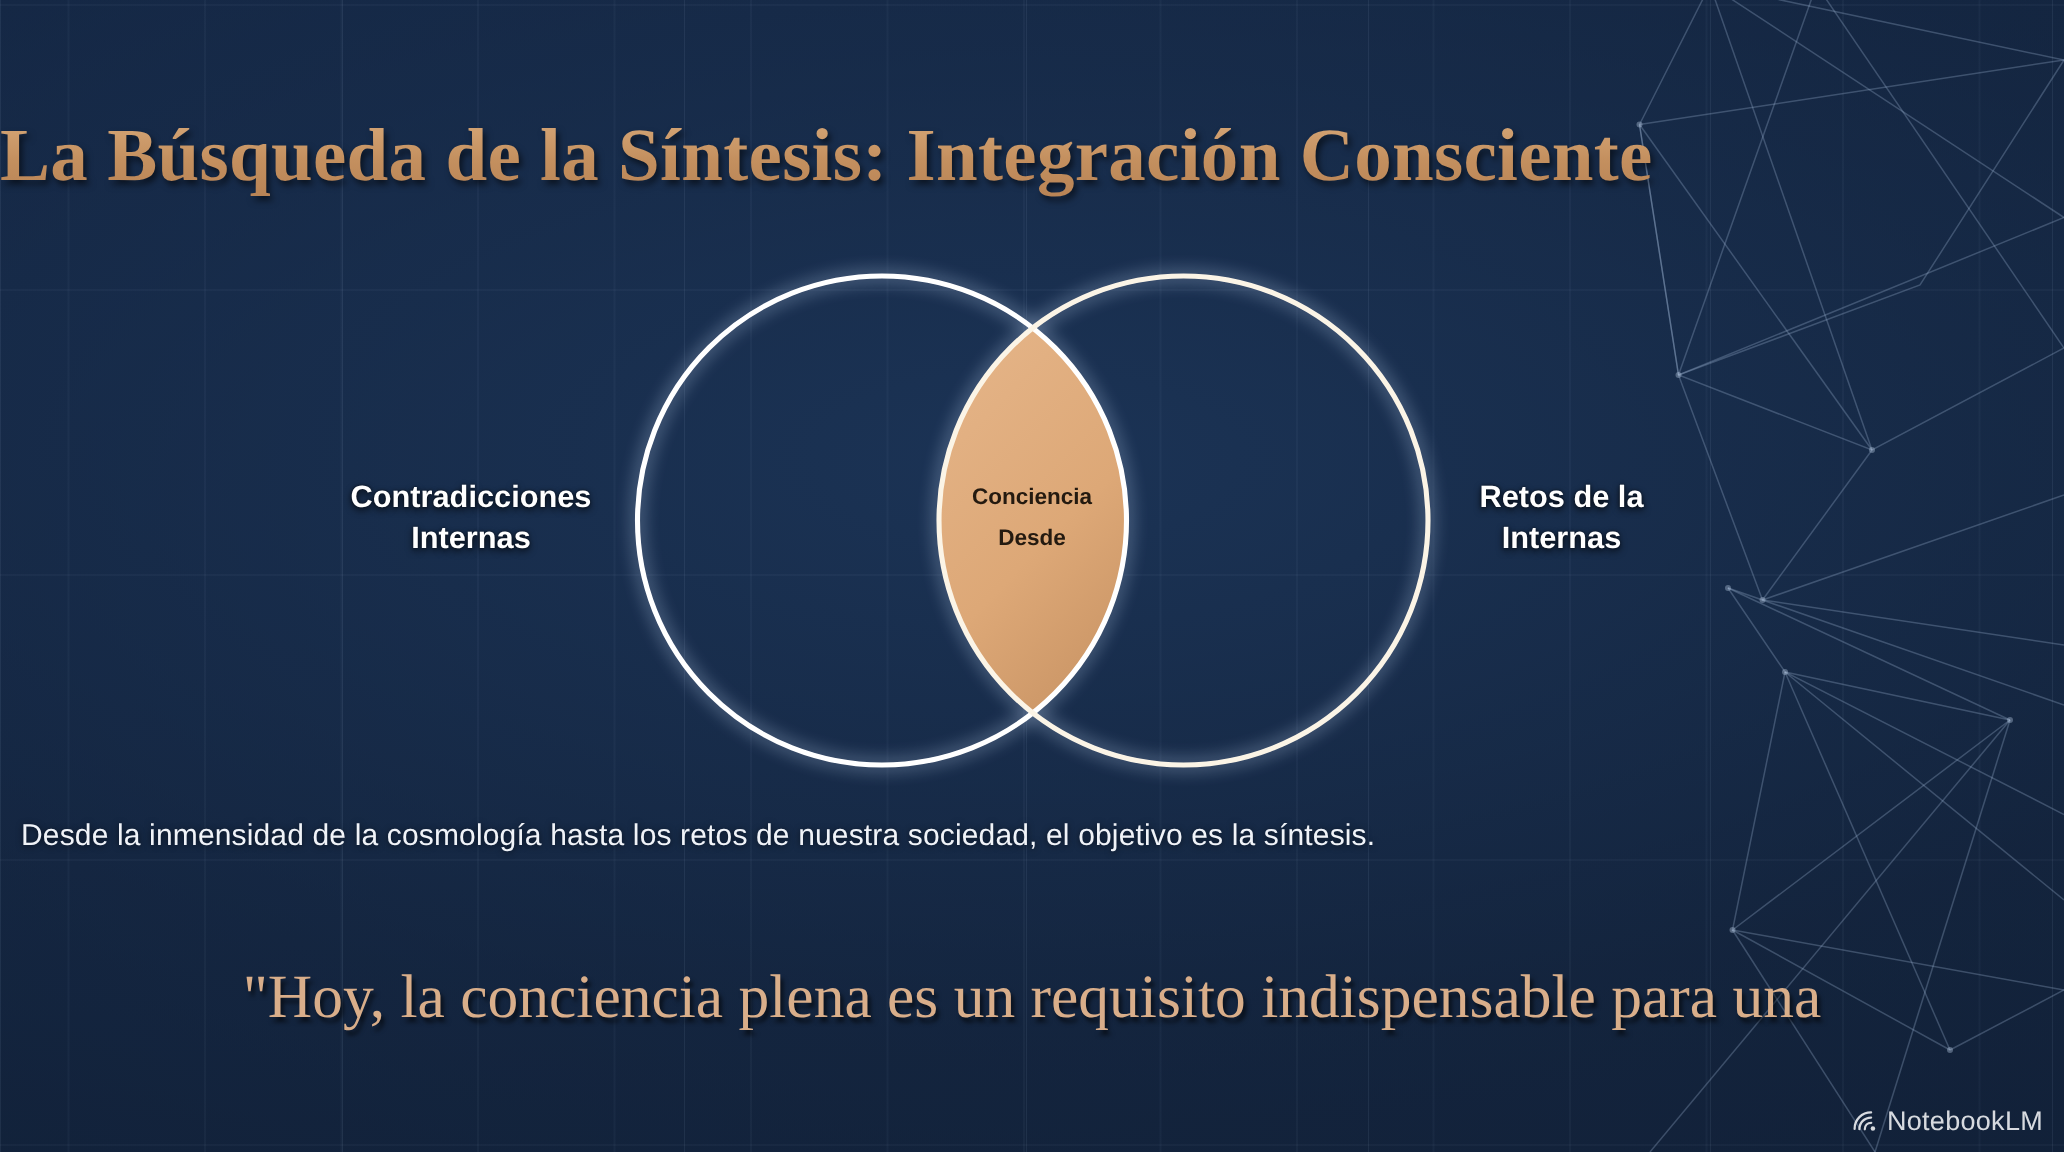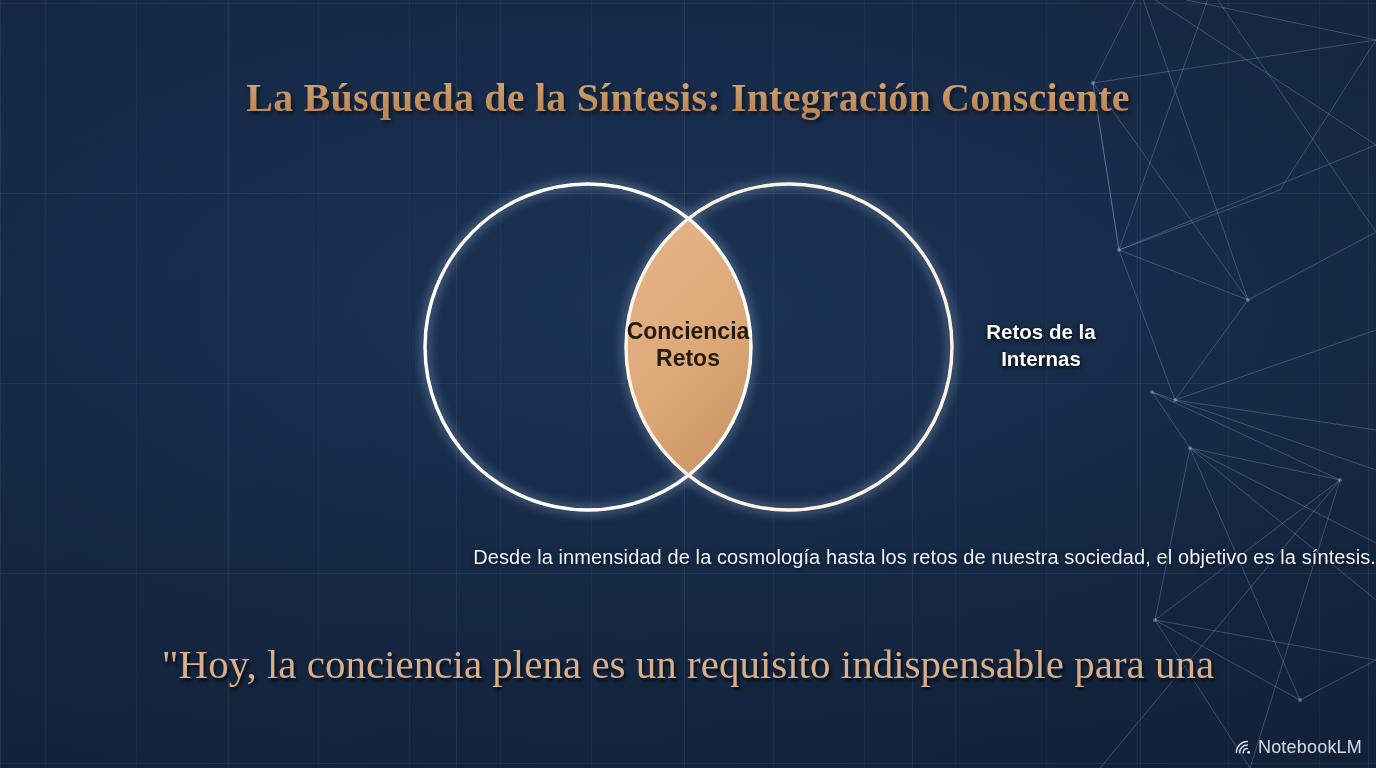--- a/index.html
+++ b/index.html
@@ -45,24 +45,24 @@
     position: absolute;
     inset: 0;
     pointer-events: none;
   }
 
   
   .title {
     position: absolute;
     left: 0; right: 0;
     top: 74px;
-    text-align: center;
+    text-align: left;
     font-family: "Liberation Serif", serif;
     font-weight: bold;
-    font-size: 40px;
+    font-size: 50px;
     letter-spacing: 0.2px;
     color: #c99a6c;
     background: linear-gradient(180deg, #d9ab7c 0%, #c4905f 55%, #b88355 100%);
     -webkit-background-clip: text;
     background-clip: text;
     -webkit-text-fill-color: transparent;
     filter: drop-shadow(2px 3px 2px rgba(0,0,0,0.55));
     white-space: nowrap;
   }
 
@@ -87,29 +87,29 @@
   .venn-label.right { left: 930px; top: 318px; width: 222px; }
 
   .venn-center-label {
     position: absolute;
     left: 612px;
     top: 318px;
     width: 152px;
     text-align: center;
     color: #241a10;
     font-weight: bold;
-    font-size: 23px;
+    font-size: 15px;
     line-height: 27px;
   }
 
   
   .body-line {
     position: absolute;
     left: 14px; right: 0;
-    text-align: right;
+    text-align: left;
     color: #f0f3f8;
     font-size: 20px;
     letter-spacing: .1px;
     text-shadow: 0 1px 4px rgba(0,0,0,.6);
     white-space: nowrap;
   }
   .body-line.l1 { top: 546px; }
   .body-line.l2 { top: 587px; }
 
   
@@ -223,29 +223,33 @@
     </g>
 
     <g clip-path="url(#clipLeft)">
       <circle cx="789" cy="347" r="163" fill="url(#lensGrad)"></circle>
     </g>
 
     <circle cx="588" cy="347" r="163" fill="none" stroke="#ffffff" stroke-width="3.4"></circle>
     <circle cx="789" cy="347" r="163" fill="none" stroke="#fbf4e6" stroke-width="3.4"></circle>
   </svg>
 
+  <div class="venn-label left">
+    <div>Contradicciones</div>
+    <div>Internas</div>
+  </div>
 
   <div class="venn-label right">
     <div>Retos de la</div>
     <div>Internas</div>
   </div>
 
   <div class="venn-center-label">
     <div>Conciencia</div>
-    <div>Retos</div>
+    <div>Desde</div>
   </div>
 
   <div class="body-line l1">Desde la inmensidad de la cosmología hasta los retos de nuestra sociedad, el objetivo es la síntesis.</div>
 
   <div class="quote">
     <span class="ql">"Hoy, la conciencia plena es un requisito indispensable para una</span>
   </div>
 
   <div class="watermark">
     <span>

